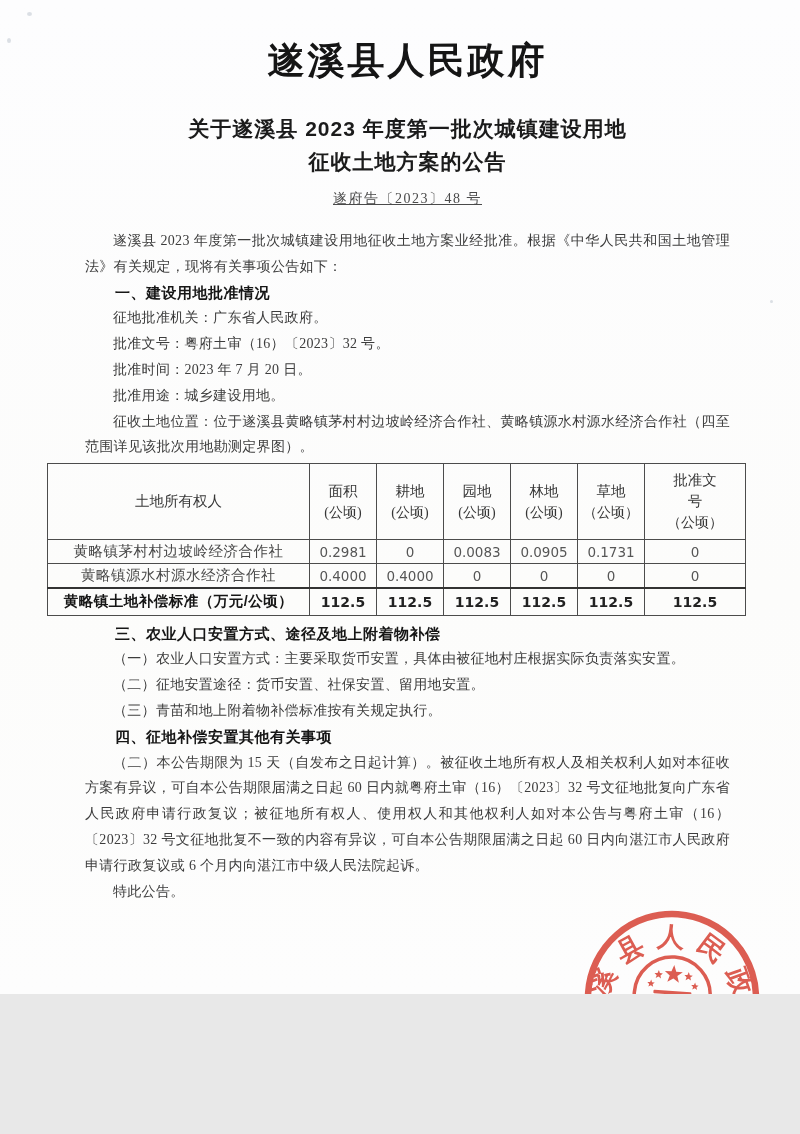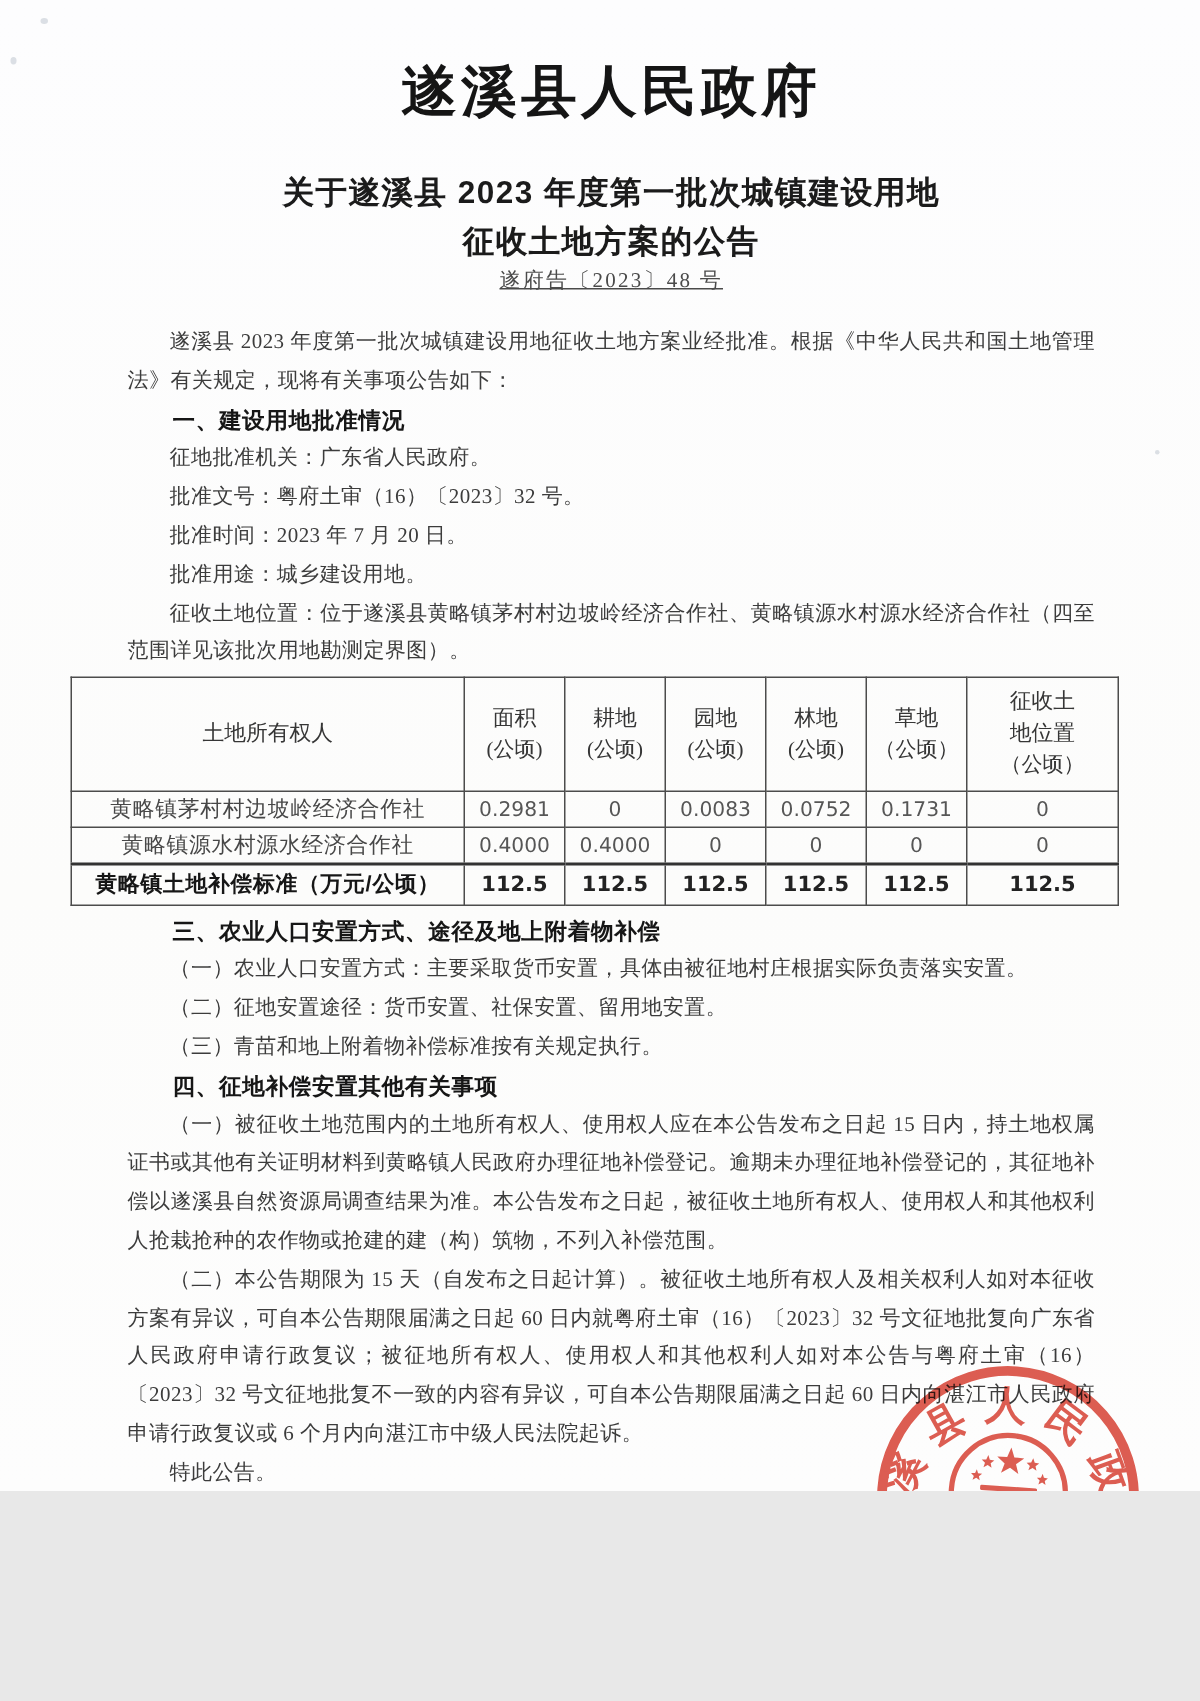--- a/index.html
+++ b/index.html
@@ -26,20 +26,21 @@
     font-family: "Liberation Serif", "DejaVu Serif", serif;
   }
   .subtitle {
     text-align: center;
     font-size: 21px;
     font-weight: bold;
     line-height: 33px;
     color: #1b1b1b;
     letter-spacing: 1px;
     font-family: "Liberation Sans", "DejaVu Sans", sans-serif;
+    margin-bottom: 12px;
   }
   .doc-no {
     text-align: center;
     font-size: 14px;
     color: #4a4a4a;
     letter-spacing: 1.5px;
     margin-bottom: 20px;
     text-decoration: underline;
   }
 
@@ -205,32 +206,32 @@
           </th>
           <th>
             <span>林地</span>
             <span class="h-unit">(公顷)</span>
           </th>
           <th>
             <span>草地</span>
             <span class="h-unit">（公顷）</span>
           </th>
           <th>
-            <span class="wrap-narrow">征收土地位置</span>
+            <span class="wrap-narrow">批准文号</span>
             <span class="h-unit">（公顷）</span>
           </th>
         </tr>
       </thead>
       <tbody>
         <tr>
           <td class="owner-cell">黄略镇茅村村边坡岭经济合作社</td>
           <td class="num">0.2981</td>
           <td class="num">0</td>
           <td class="num">0.0083</td>
-          <td class="num">0.0752</td>
+          <td class="num">0.0905</td>
           <td class="num">0.1731</td>
           <td class="num">0</td>
         </tr>
         <tr>
           <td class="owner-cell">黄略镇源水村源水经济合作社</td>
           <td class="num">0.4000</td>
           <td class="num">0.4000</td>
           <td class="num">0</td>
           <td class="num">0</td>
           <td class="num">0</td>
@@ -247,21 +248,20 @@
         </tr>
       </tbody>
     </table>
 
     <p class="sec-heading">三、农业人口安置方式、途径及地上附着物补偿</p>
     <p class="body-line">（一）农业人口安置方式：主要采取货币安置，具体由被征地村庄根据实际负责落实安置。</p>
     <p class="body-line">（二）征地安置途径：货币安置、社保安置、留用地安置。</p>
     <p class="body-line">（三）青苗和地上附着物补偿标准按有关规定执行。</p>
 
     <p class="sec-heading">四、征地补偿安置其他有关事项</p>
-    <p class="body-line">（一）被征收土地范围内的土地所有权人、使用权人应在本公告发布之日起 15 日内，持土地权属证书或其他有关证明材料到黄略镇人民政府办理征地补偿登记。逾期未办理征地补偿登记的，其征地补偿以遂溪县自然资源局调查结果为准。本公告发布之日起，被征收土地所有权人、使用权人和其他权利人抢栽抢种的农作物或抢建的建（构）筑物，不列入补偿范围。</p>
     <p class="body-line">（二）本公告期限为 15 天（自发布之日起计算）。被征收土地所有权人及相关权利人如对本征收方案有异议，可自本公告期限届满之日起 60 日内就粤府土审（16）〔2023〕32 号文征地批复向广东省人民政府申请行政复议；被征地所有权人、使用权人和其他权利人如对本公告与粤府土审（16）〔2023〕32 号文征地批复不一致的内容有异议，可自本公告期限届满之日起 60 日内向湛江市人民政府申请行政复议或 6 个月内向湛江市中级人民法院起诉。</p>
     <p class="body-line">特此公告。</p>
   </div>
 
   <div class="signature-org">遂溪县人民政府</div>
   <div class="signature-date">2023 年 8 月 25 日</div>
 
   <svg class="seal" viewBox="0 0 200 200" xmlns="http://www.w3.org/2000/svg">
     <g fill="none" stroke="#d73a2c">
       <circle cx="100" cy="100" r="84" stroke-width="6.5"></circle>

